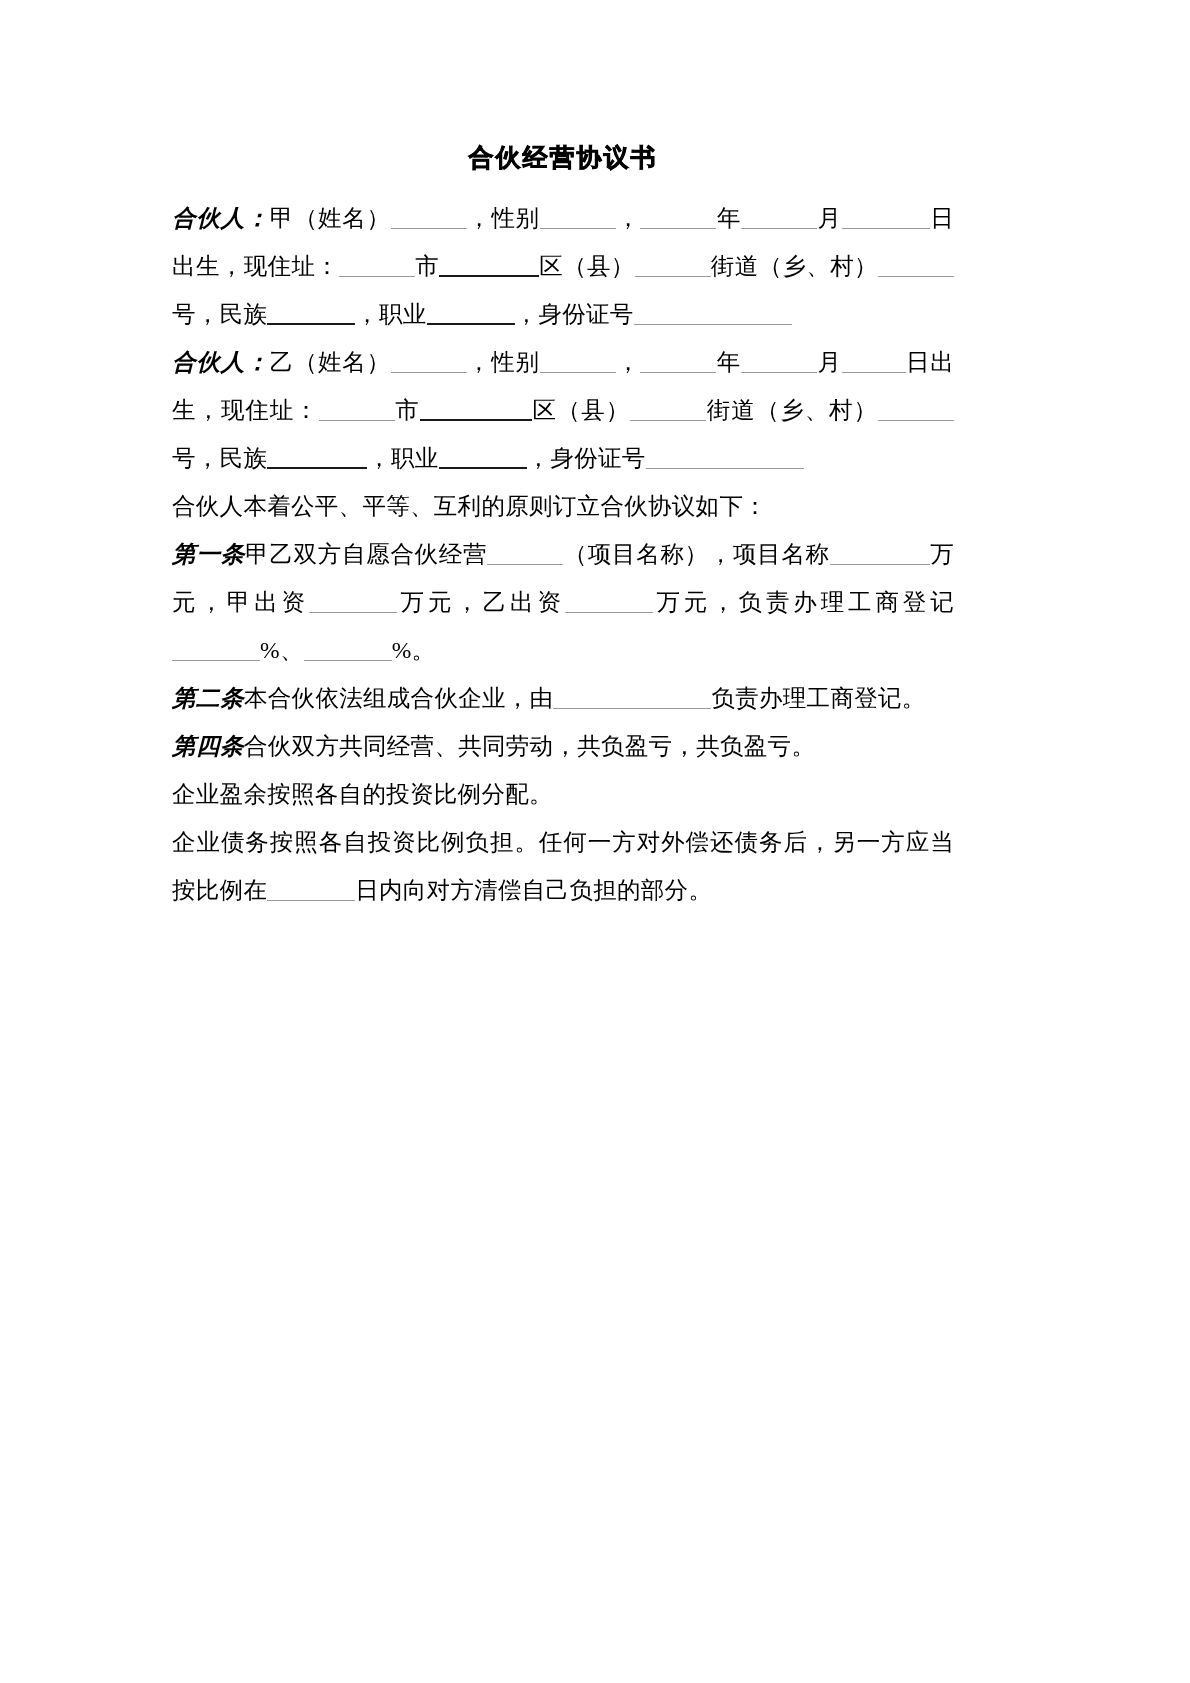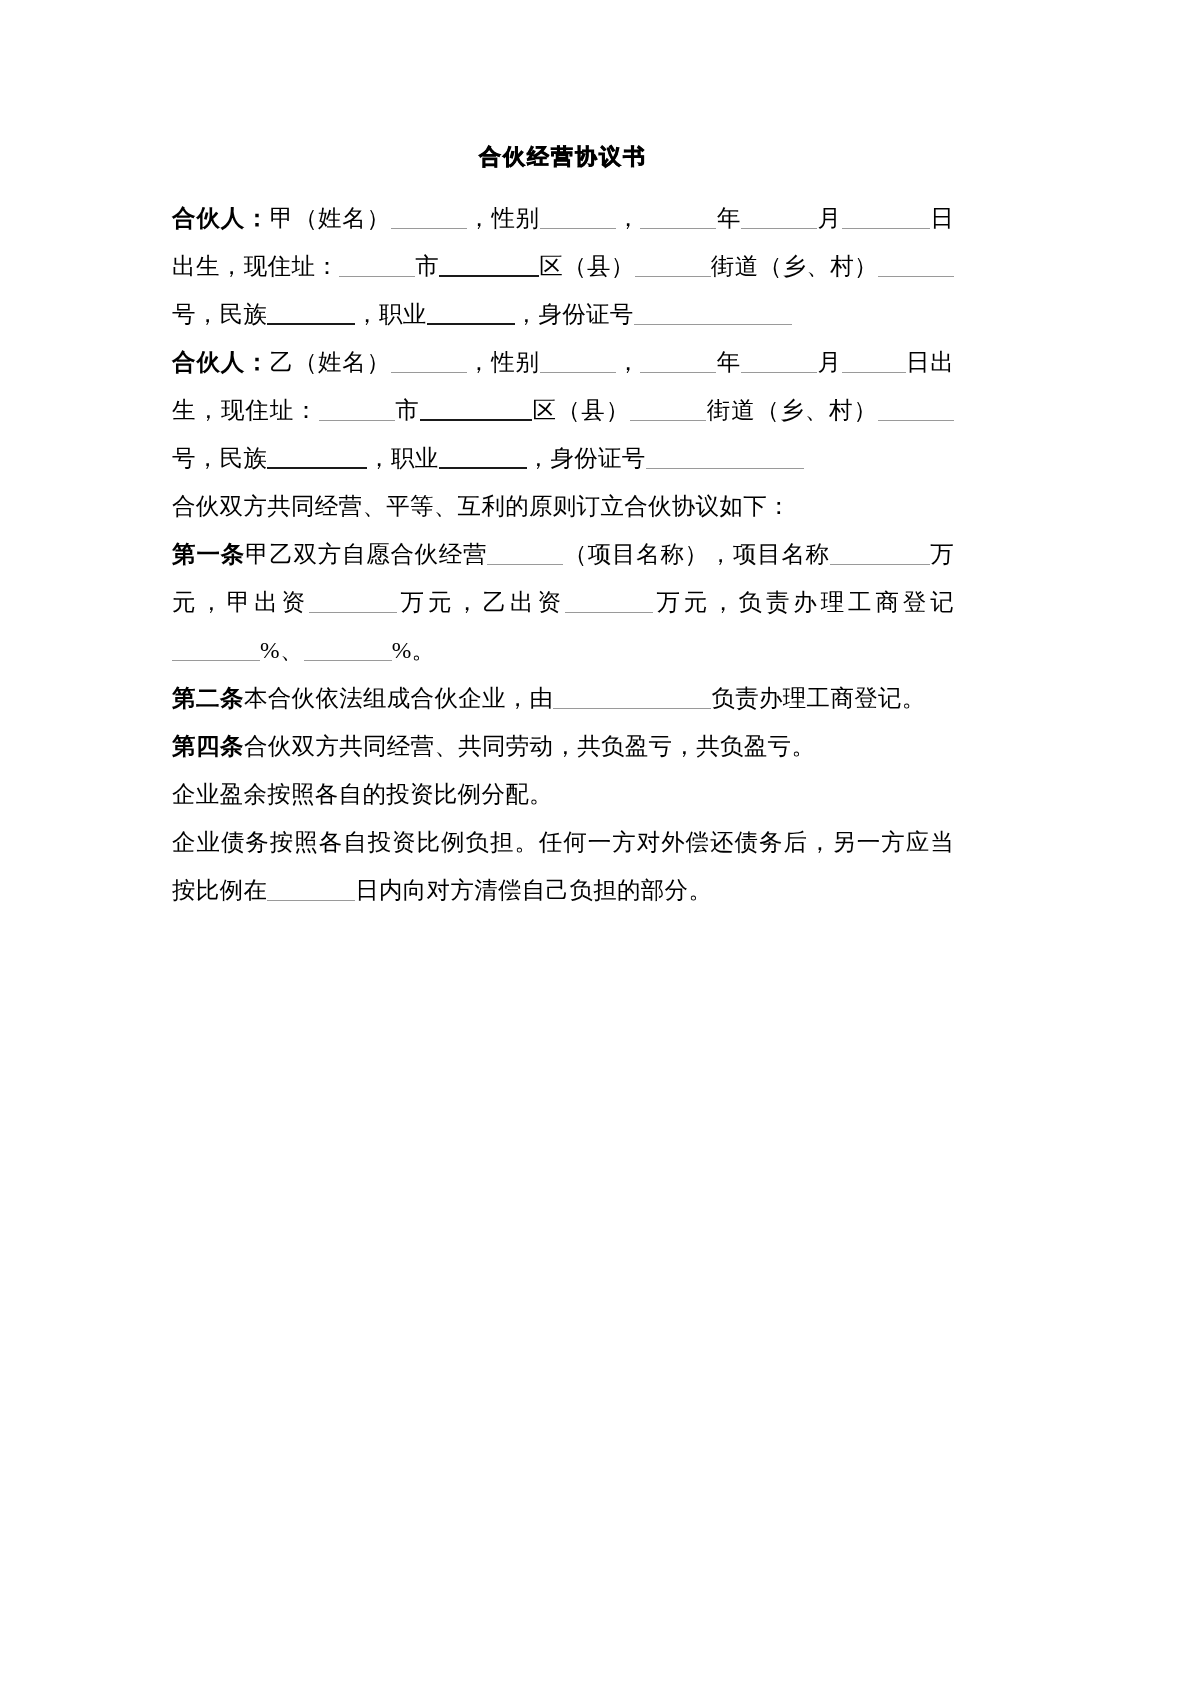--- a/index.html
+++ b/index.html
@@ -23,21 +23,21 @@
     height: 1683px;
     background: #ffffff;
   }
   .doc-body {
     position: absolute;
     left: 172px;
     top: 130px;
     width: 782px;
   }
   .doc-title {
-    font-size: 22px;
+    font-size: 25px;
     font-weight: bold;
     text-align: center;
     letter-spacing: 2px;
     line-height: 54px;
     margin: 0 0 10px 0;
     font-family: "Liberation Sans", "DejaVu Sans", sans-serif;
     -webkit-text-stroke: 0.7px #000;
   }
   .para {
     font-size: 23.5px;
@@ -45,20 +45,21 @@
     text-align: justify;
     text-justify: inter-ideograph;
     margin: 0;
     letter-spacing: 0.3px;
     word-break: break-all;
   }
   .para.tight { text-align: left; }
   .lbl {
     font-weight: bold;
     letter-spacing: 0.5px;
+    font-style: italic;
   }
   
   .bl {
     display: inline-block;
     border-bottom: 1.2px solid #9a9a9a;
     vertical-align: -3px;
     height: 1em;
   }
   .bl.strong {
     border-bottom: 2.4px solid #1a1a1a;
@@ -75,21 +76,21 @@
 
 <div class="page">
   <div class="doc-body">
 
     <h1 class="doc-title">合伙经营协议书</h1>
 
     <p class="para"><span class="lbl">合伙人：</span><span>甲（姓名）</span><span class="bl w7"></span><span>，性别</span><span class="bl w7"></span><span>，</span><span class="bl w7"></span><span>年</span><span class="bl w7"></span><span>月</span><span class="bl w8"></span><span>日出生，现住址：</span><span class="bl w7"></span><span>市</span><span class="bl strong w9"></span><span>区（县）</span><span class="bl w7"></span><span>街道</span><span>（乡、村）</span><span class="bl w7"></span><span>号，民族</span><span class="bl strong w8"></span><span>，职业</span><span class="bl strong w8"></span><span>，身份证号</span><span class="bl w14"></span></p>
 
     <p class="para"><span class="lbl">合伙人：</span><span>乙（姓名）</span><span class="bl w7"></span><span>，性别</span><span class="bl w7"></span><span>，</span><span class="bl w7"></span><span>年</span><span class="bl w7"></span><span>月</span><span class="bl w6"></span><span>日出生，现住址：</span><span class="bl w7"></span><span>市</span><span class="bl strong w10"></span><span>区（县）</span><span class="bl w7"></span><span>街道</span><span>（乡、村）</span><span class="bl w7"></span><span>号，民族</span><span class="bl strong w9"></span><span>，职业</span><span class="bl strong w8"></span><span>，身份证号</span><span class="bl w14"></span></p>
 
-    <p class="para tight">合伙双方共同经营、平等、互利的原则订立合伙协议如下：</p>
+    <p class="para tight">合伙人本着公平、平等、互利的原则订立合伙协议如下：</p>
 
     <p class="para"><span class="lbl">第一条</span><span>甲乙双方自愿合伙经营</span><span class="bl w7"></span><span>（项目名称），项目名称</span><span class="bl w9"></span><span>万元，甲出资</span><span class="bl w8"></span><span>万元，乙出资</span><span class="bl w8"></span><span>万元，负责办理工商登记</span><span class="bl w8"></span><span>%、</span><span class="bl w8"></span><span>%。</span></p>
 
     <p class="para"><span class="lbl">第二条</span><span>本合伙依法组成合伙企业，由</span><span class="bl w14"></span><span>负责办理工商登记。</span></p>
 
 
     <p class="para tight"><span class="lbl">第四条</span><span>合伙双方共同经营、共同劳动，共负盈亏，共负盈亏。</span></p>
 
     <p class="para tight">企业盈余按照各自的投资比例分配。</p>
 

